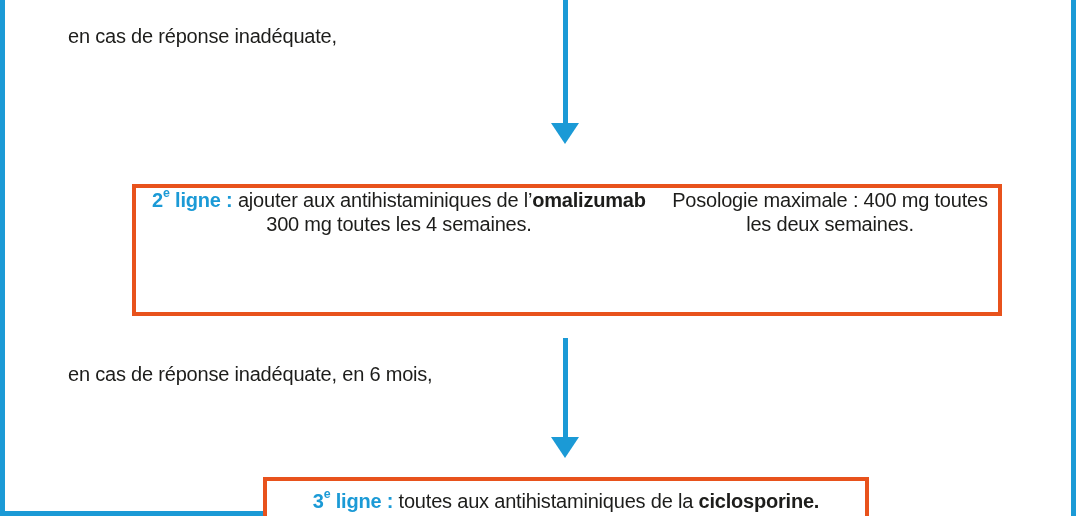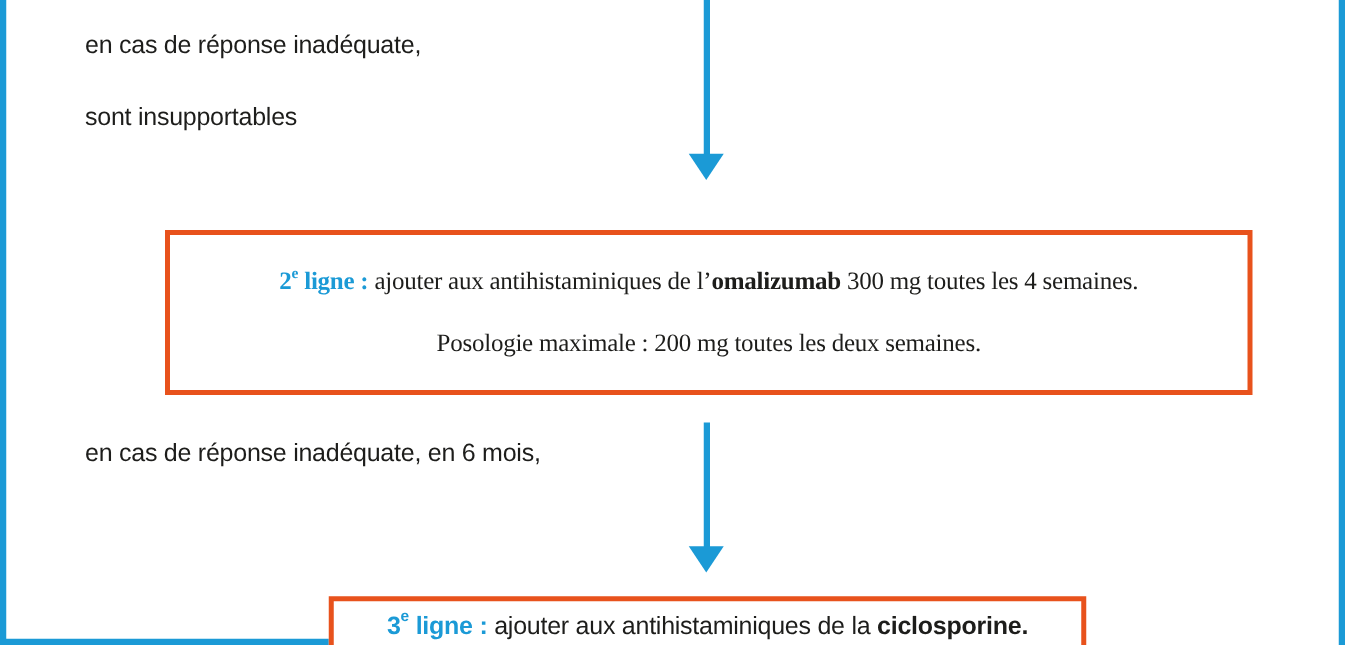--- a/index.html
+++ b/index.html
@@ -13,73 +13,72 @@
   }
   
   .frame-left{position:absolute;left:0;top:0;width:5px;height:516px;background:#1b9ad6;}
   .frame-right{position:absolute;left:1071px;top:0;width:5px;height:516px;background:#1b9ad6;}
   .frame-bottom{position:absolute;left:0;top:511px;width:268px;height:5px;background:#1b9ad6;}
 
   
   .note{position:absolute;left:68px;font-size:20px;line-height:26px;letter-spacing:-0.2px;}
   .note-top{top:23px;}
   .note-top .first{margin-bottom:32px;}
-  .note-mid{top:350px;}
+  .note-mid{top:361px;}
 
   
   .arrow-shaft{position:absolute;width:5px;background:#1b9ad6;}
   .shaft-1{left:563px;top:0;height:126px;}
   .shaft-2{left:563px;top:338px;height:101px;}
   .arrow-head{position:absolute;width:0;height:0;
     border-left:14px solid transparent;border-right:14px solid transparent;
     border-top:21px solid #1b9ad6;}
   .head-1{left:551px;top:123px;}
   .head-2{left:551px;top:437px;}
 
   
   .obox{position:absolute;background:#ffffff;border:4px solid #e8521c;box-sizing:border-box;}
   .obox-2{left:132px;top:184px;width:870px;height:132px;
-    display:flex;flex-direction:column;justify-content:space-evenly;
-    text-align:center;font-size:20px;line-height:24px;letter-spacing:-0.2px;font-family:Liberation Serif, serif;}
+    display:flex;flex-direction:row;justify-content:space-evenly;
+    text-align:center;font-size:20px;line-height:24px;letter-spacing:-0.2px;}
   .obox-3{left:263px;top:477px;width:606px;height:66px;
     text-align:center;font-size:20px;letter-spacing:-0.2px;padding-top:9px;}
   .lbl{color:#1b9ad6;font-weight:700;}
   .lbl sup{font-size:62%;position:relative;top:-2px;line-height:0;}
   b{font-weight:700;}
 </style>
 </head>
 <body>
 
 <div class="canvas">
 
   <div class="frame-left"></div>
   <div class="frame-right"></div>
   <div class="frame-bottom"></div>
 
   <div class="note note-top">
     <div class="first">en cas de réponse inadéquate,</div>
-    <div>sont insupportables</div>
   </div>
 
   <div class="arrow-shaft shaft-1"></div>
   <div class="arrow-head head-1"></div>
 
   <div class="obox obox-2">
     <div>
       <span class="lbl"><span>2</span><sup>e</sup><span> ligne :</span></span><span> ajouter aux antihistaminiques de l’</span><b>omalizumab</b><span> 300 mg toutes les 4 semaines.</span>
     </div>
-    <div>Posologie maximale : 200 mg toutes les deux semaines.</div>
+    <div>Posologie maximale : 400 mg toutes les deux semaines.</div>
   </div>
 
   <div class="note note-mid">
     <div>en cas de réponse inadéquate, en 6 mois,</div>
   </div>
 
   <div class="arrow-shaft shaft-2"></div>
   <div class="arrow-head head-2"></div>
 
   <div class="obox obox-3">
     <div>
-      <span class="lbl"><span>3</span><sup>e</sup><span> ligne :</span></span><span> ajouter aux antihistaminiques de la </span><b>ciclosporine.</b>
+      <span class="lbl"><span>3</span><sup>e</sup><span> ligne :</span></span><span> toutes aux antihistaminiques de la </span><b>ciclosporine.</b>
     </div>
   </div>
 
 </div>
 
 </body></html>

